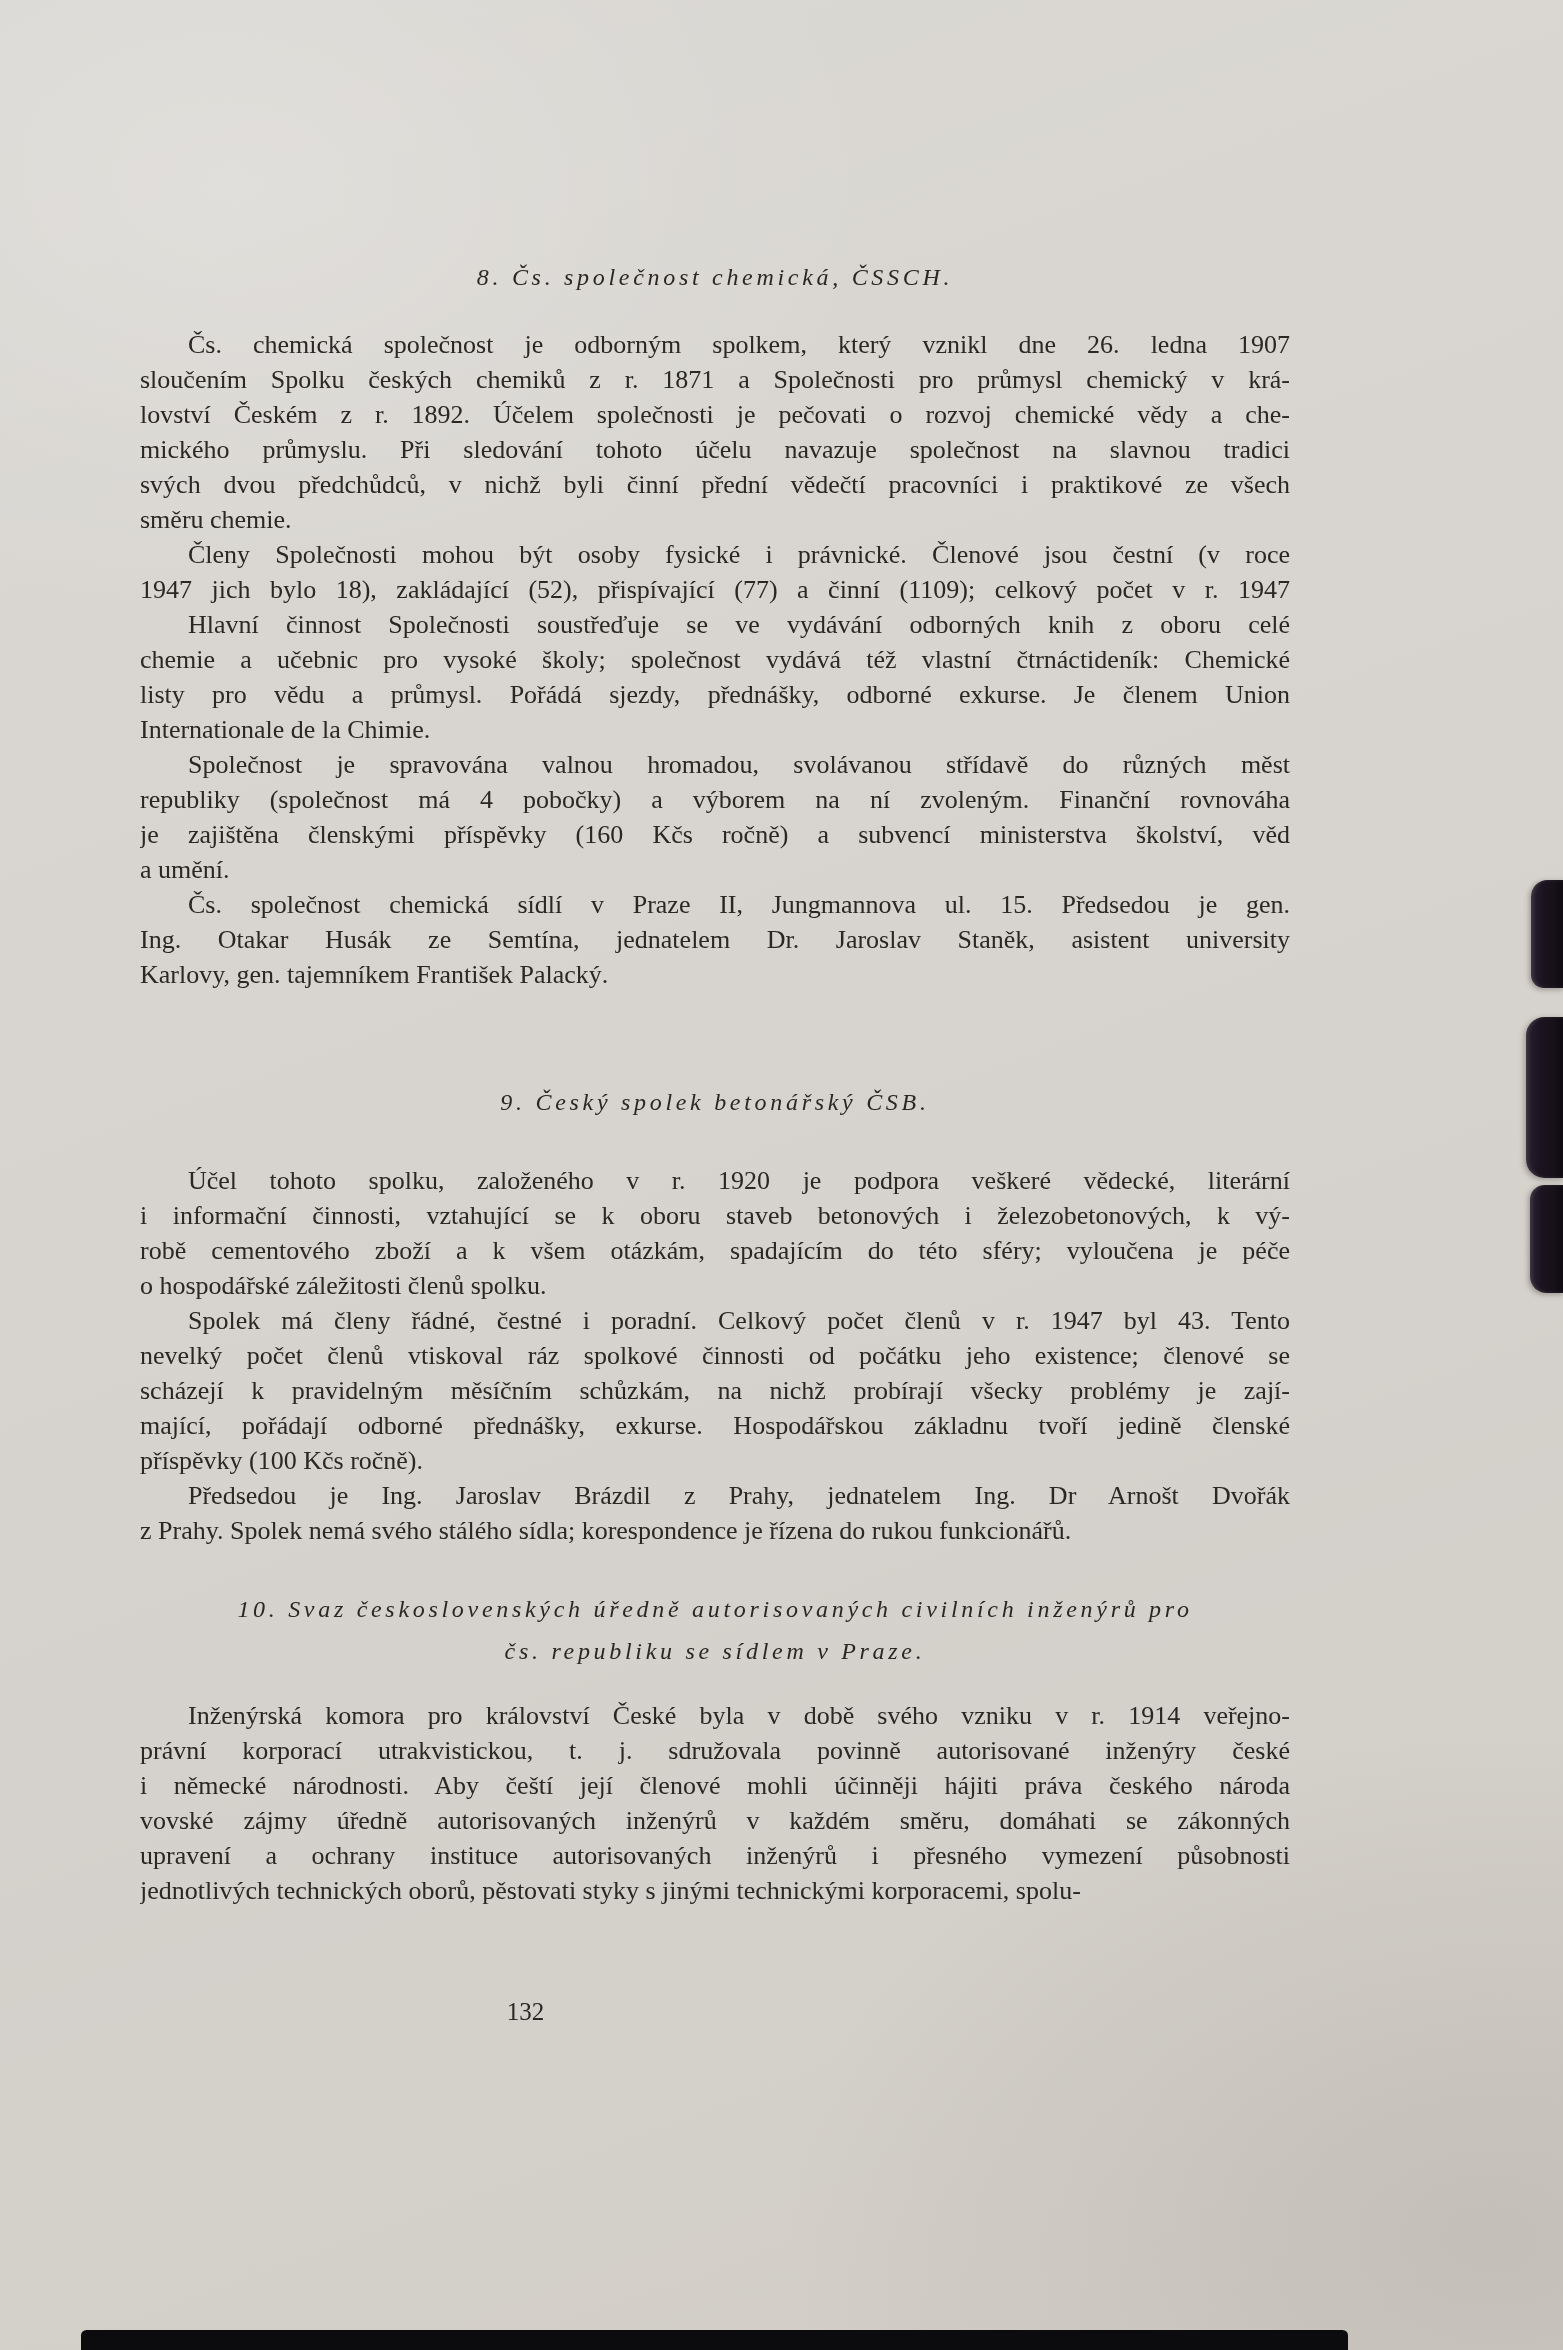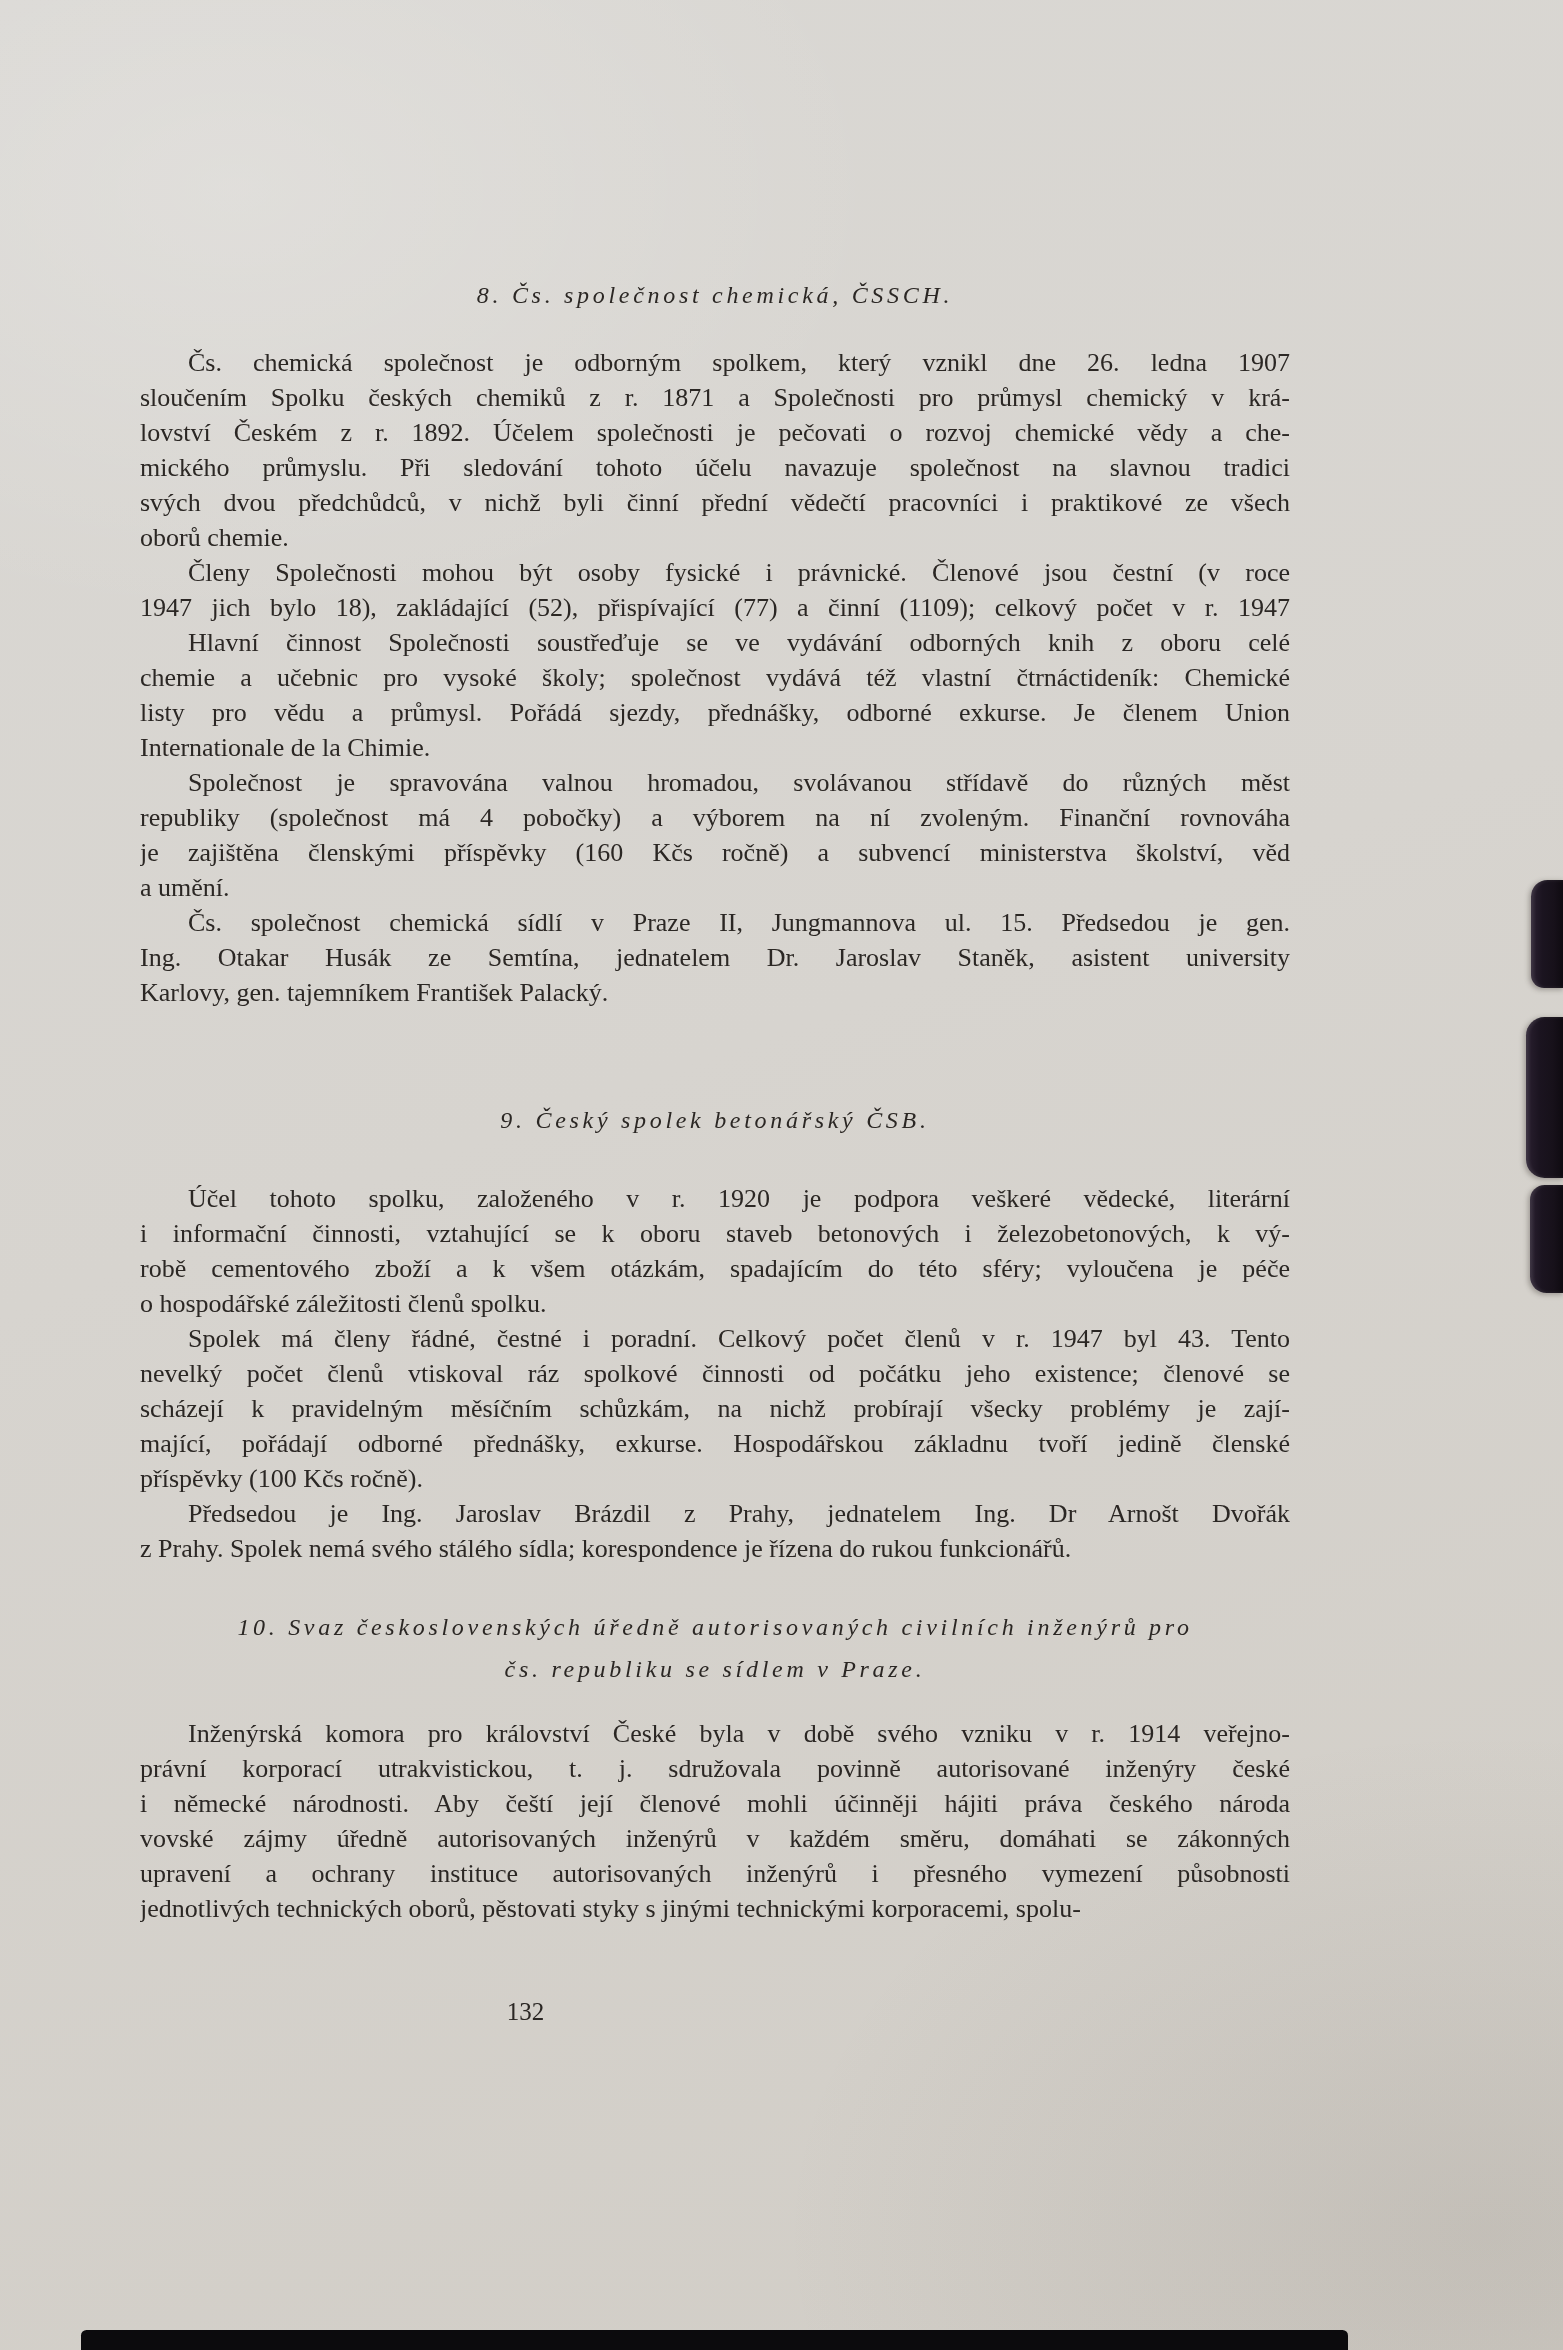--- a/index.html
+++ b/index.html
@@ -30,21 +30,21 @@
     text-align:justify;text-align-last:justify;
     overflow:hidden;white-space:normal;
   }
   .line.first{text-indent:48px;}
   .line.last{text-align:left;text-align-last:left;}
   .heading-block{color:var(--ink);}
   .heading-line{
     font-style:italic;font-size:24px;letter-spacing:3.7px;
     text-align:center;line-height:37px;
   }
-  [data-name="section-8-heading"]{margin:18px 0 31px 0;}
+  [data-name="section-8-heading"]{margin:0 0 31px 0;}
   [data-name="section-9-heading"]{margin:92px 0 42px 0;}
   [data-name="section-10-heading"]{margin:40px 0 26px 0;}
   [data-name="section-10-heading"] .heading-line{line-height:42px;}
   #page-number{
     position:absolute;top:1998px;left:140px;width:771px;
     text-align:center;font-size:25px;color:var(--ink);
   }
   .coil{
     position:absolute;right:0;background:
       linear-gradient(90deg, #2a2030 0%, #1b1420 35%, var(--coil) 70%, #0e0a10 100%);
@@ -65,21 +65,21 @@
   <div id="text-column" data-name="text-column">
       <div data-name="section-8-heading" class="heading-block">
         <div class="heading-line" data-name="heading-line">8. Čs. společnost chemická, ČSSCH.</div>
       </div>
       <div data-name="paragraph-1">
         <div class="line first" data-name="text-line">Čs. chemická společnost je odborným spolkem, který vznikl dne 26. ledna 1907</div>
         <div class="line" data-name="text-line">sloučením Spolku českých chemiků z r. 1871 a Společnosti pro průmysl chemický v krá-</div>
         <div class="line" data-name="text-line">lovství Českém z r. 1892. Účelem společnosti je pečovati o rozvoj chemické vědy a che-</div>
         <div class="line" data-name="text-line">mického průmyslu. Při sledování tohoto účelu navazuje společnost na slavnou tradici</div>
         <div class="line" data-name="text-line">svých dvou předchůdců, v nichž byli činní přední vědečtí pracovníci i praktikové ze všech</div>
-        <div class="line last" data-name="text-line">oborů chemie.</div>
+        <div class="line last" data-name="text-line">směru chemie.</div>
       </div>
       <div data-name="paragraph-2">
         <div class="line first" data-name="text-line">Členy Společnosti mohou být osoby fysické i právnické. Členové jsou čestní (v roce</div>
         <div class="line" data-name="text-line">1947 jich bylo 18), zakládající (52), přispívající (77) a činní (1109); celkový počet v r. 1947</div>
       </div>
       <div data-name="paragraph-3">
         <div class="line first" data-name="text-line">Hlavní činnost Společnosti soustřeďuje se ve vydávání odborných knih z oboru celé</div>
         <div class="line" data-name="text-line">chemie a učebnic pro vysoké školy; společnost vydává též vlastní čtrnáctideník: Chemické</div>
         <div class="line" data-name="text-line">listy pro vědu a průmysl. Pořádá sjezdy, přednášky, odborné exkurse. Je členem Union</div>
         <div class="line last" data-name="text-line">Internationale de la Chimie.</div>

